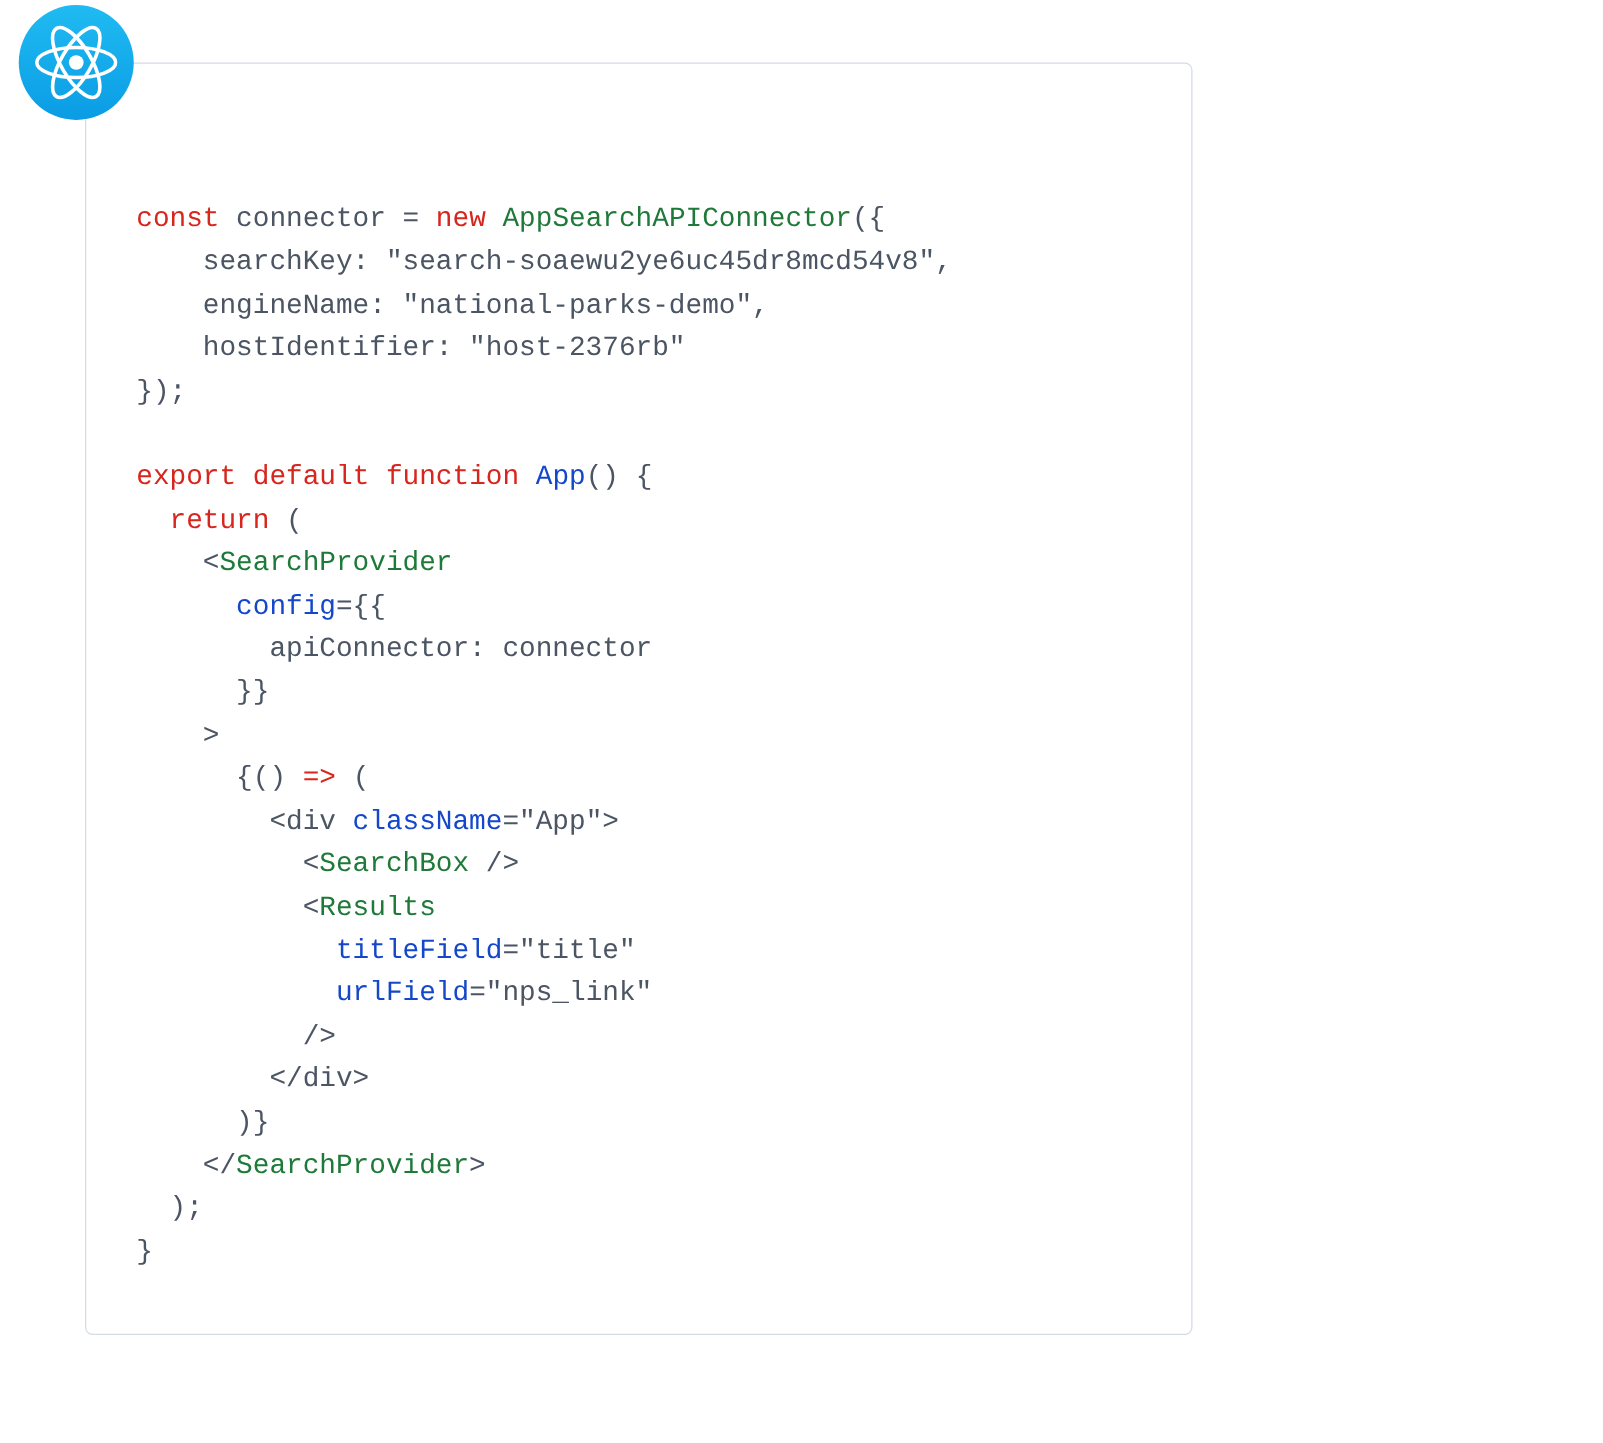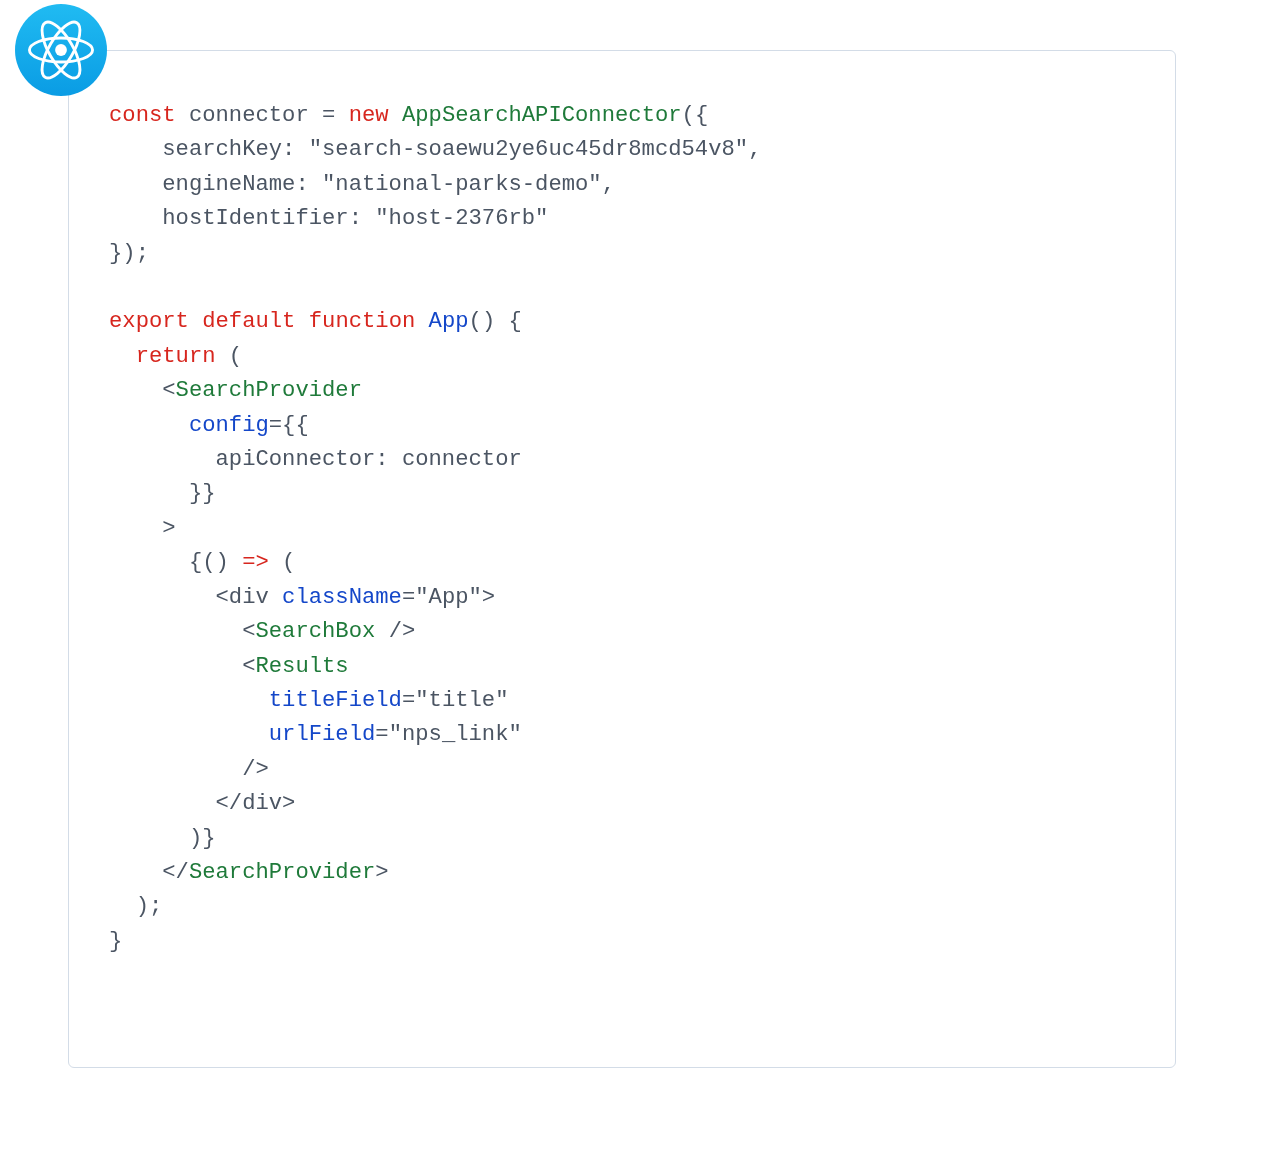--- a/index.html
+++ b/index.html
@@ -9,26 +9,26 @@
     background: #ffffff;
     font-family: -apple-system, BlinkMacSystemFont, "Segoe UI", Helvetica, Arial, sans-serif;
     width: 1282px;
     height: 1154px;
     position: relative;
   }
   .container {
     position: absolute;
     left: 68px;
     top: 50px;
-    width: 1108px;
+    width: 886px;
     height: 1018px;
     border: 1px solid #d3dce7;
     border-radius: 6px;
     background: #ffffff;
-    padding: 48px 40px 40px 40px;
+    padding: 108px 40px 40px 40px;
   }
   .react-badge {
     position: absolute;
     left: 15px;
     top: 4px;
     width: 92px;
     height: 92px;
     border-radius: 50%;
     background: linear-gradient(180deg, #20bbf2 0%, #0a9ce4 100%);
     display: flex;

